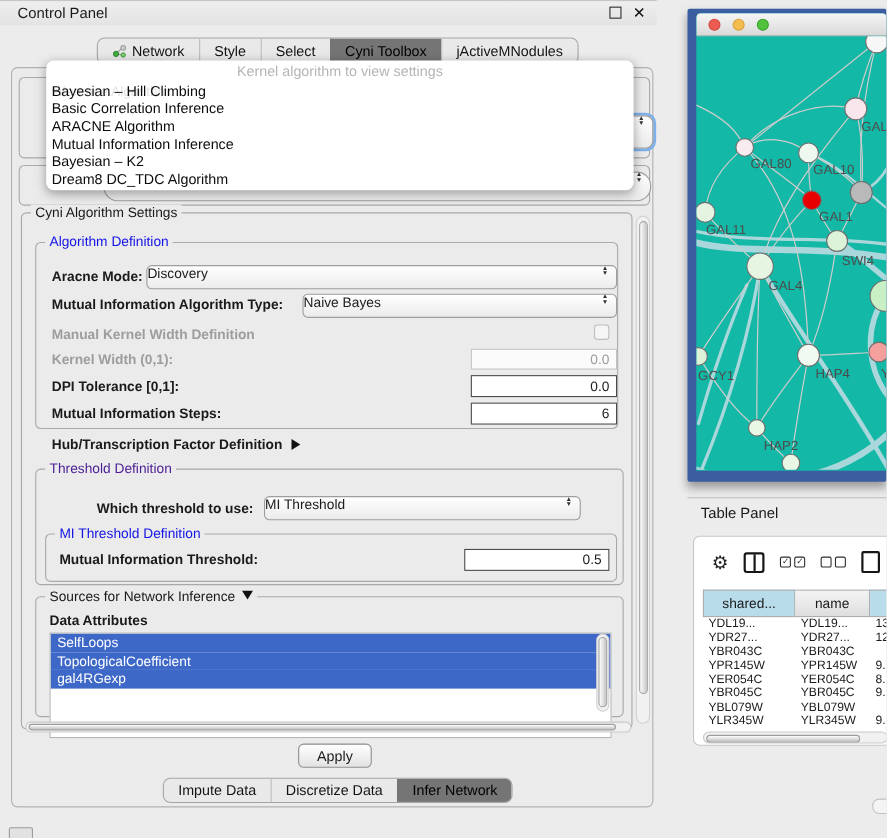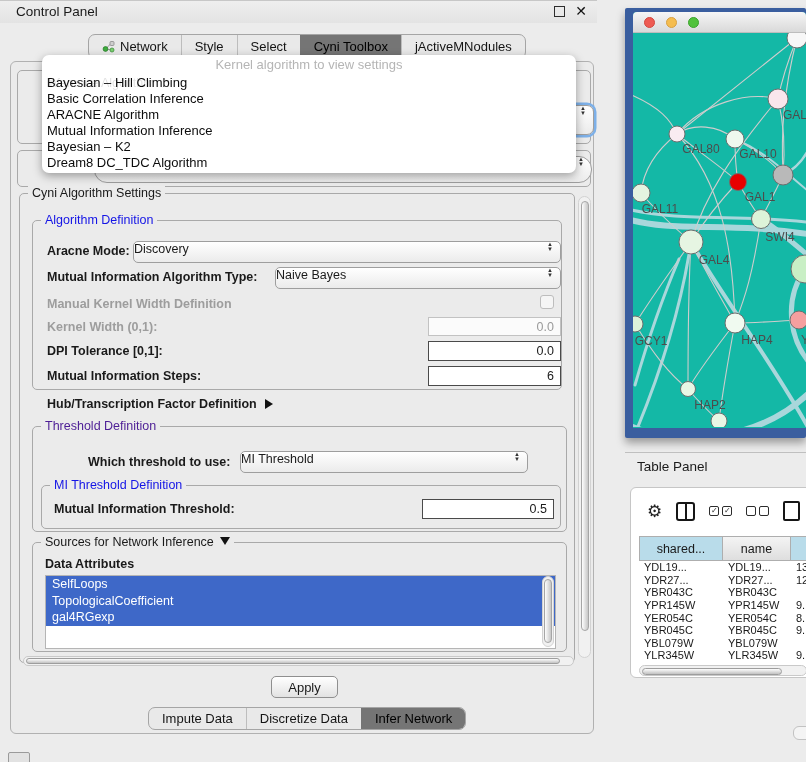--- a/index.html
+++ b/index.html
@@ -213,21 +213,21 @@
             <span>0.5</span>
           </div>
         </div>
       </div>
 
       <div class="groupbox" style="left:12px;top:348px;width:535px;height:110px">
         <span class="legend">
           <span>Sources for Network Inference</span><span class="tri-d"></span>
         </span>
         <span class="blabel" style="left:12px;top:14px">Data Attributes</span>
-        <div class="attr-list" style="left:12px;top:32px;width:511px;height:74px" id="attr-list">
+        <div class="attr-list" style="left:12px;top:32px;width:511px;height:96px" id="attr-list">
             <div class="attr-item selected">SelfLoops</div>
             <div class="attr-item selected">TopologicalCoefficient</div>
             <div class="attr-item selected">gal4RGexp</div>
           </div>
         <div class="vtrack" style="left:509px;top:33px;width:12px;height:71px">
           <div class="vthumb" style="left:1px;top:2px;width:8px;height:64px"></div>
         </div>
       </div>
     </div>
 

